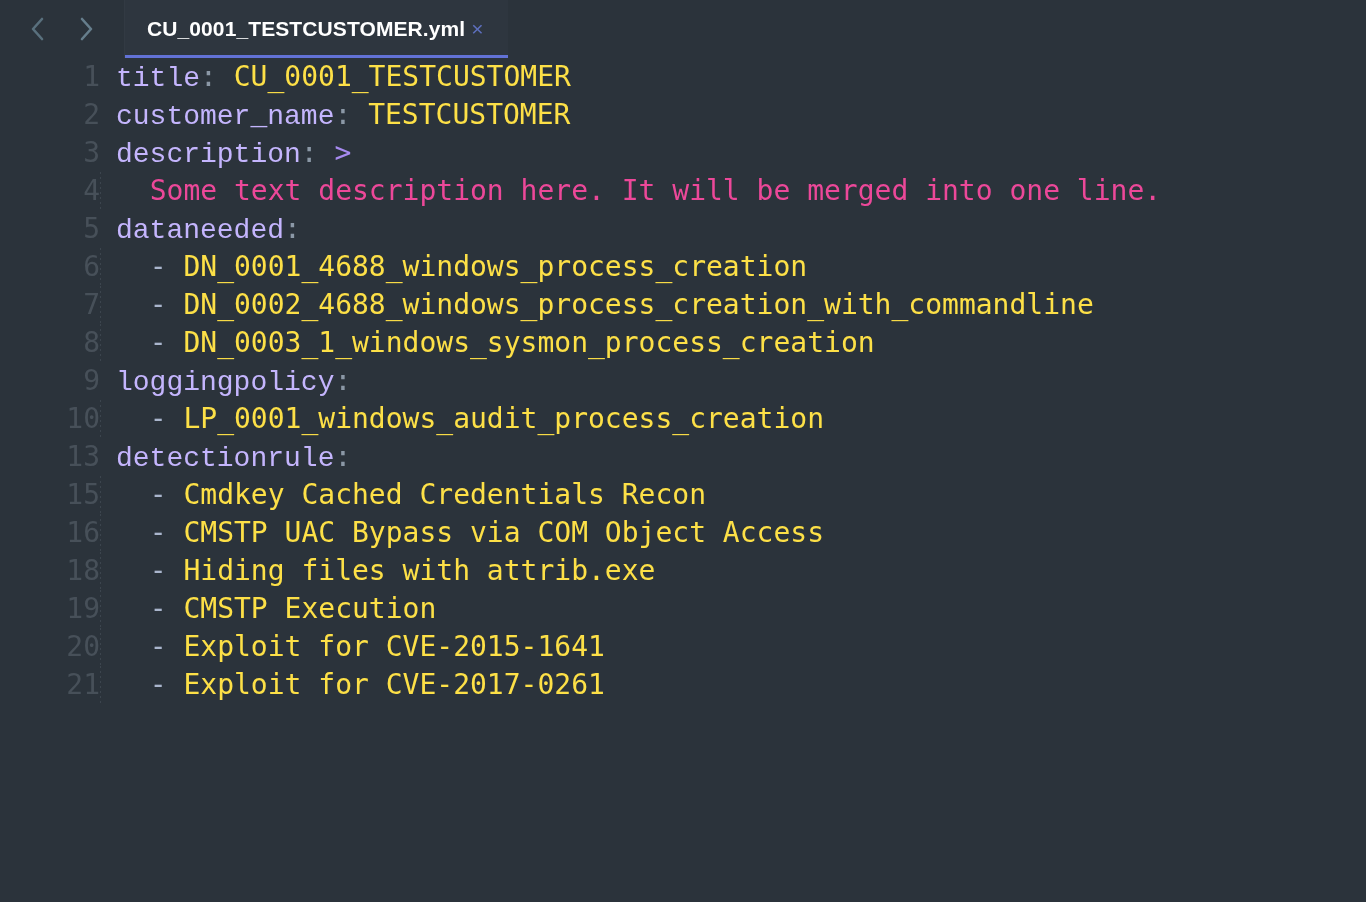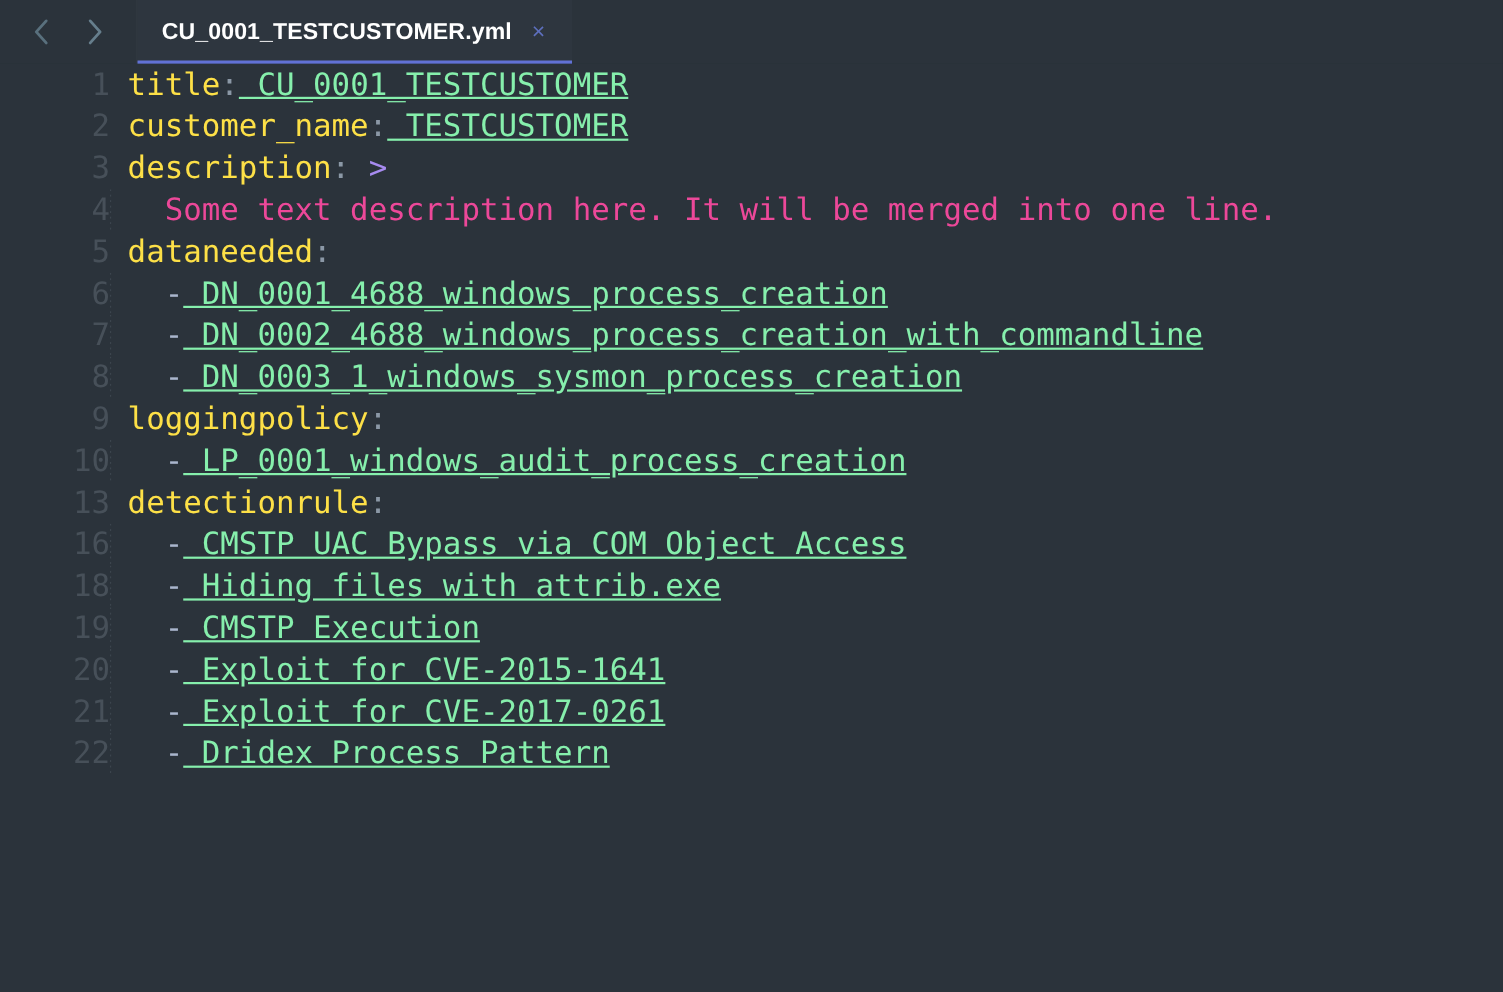--- a/index.html
+++ b/index.html
@@ -52,21 +52,21 @@
     align-items: center;
     justify-content: center;
     cursor: pointer;
   }
   .nav-arrow svg { display: block; }
 
   .tab {
     position: relative;
     display: flex;
     align-items: center;
-    gap: 16px;
+    gap: 4px;
     padding: 0 22px 0 22px;
     background: #2e363f;
     box-sizing: border-box;
     cursor: pointer;
   }
   .tab-label {
     font-family: "Liberation Sans", sans-serif;
     font-weight: bold;
     font-size: 21px;
     color: #ffffff;
@@ -145,23 +145,23 @@
     bottom: 0;
     width: 1px;
     background-image: linear-gradient(
       to bottom,
       #3c454e 0px, #3c454e 2px,
       transparent 2px, transparent 5px);
     background-size: 1px 5px;
   }
 
   
-  .t-key   { color: #fde047; }
+  .t-key   { color: #c4b5fd; font-family: Liberation Mono, monospace; }
   .t-colon { color: #8b98a6; }
-  .t-val   { color: #86efac; text-decoration: underline; }
+  .t-val   { color: #fde047; }
   .t-dash  { color: #aab6cd; }
   .t-fold  { color: #a78bf0; }
   .t-plain { color: #ec4899; }
 </style>
 </head>
 <body>
 
 <div id="app">
 
   <div class="tabbar">
@@ -197,21 +197,21 @@
       <div class="code-row"><div class="gutter">2</div><div class="code-cell"><span class="t-key">customer_name</span><span class="t-colon">:</span><span class="t-val"> TESTCUSTOMER</span></div></div>
       <div class="code-row"><div class="gutter">3</div><div class="code-cell"><span class="t-key">description</span><span class="t-colon">:</span><span class="t-fold"> &gt;</span></div></div>
       <div class="code-row"><div class="gutter">4</div><div class="code-cell indented"><span class="t-plain">  Some text description here. It will be merged into one line.</span></div></div>
       <div class="code-row"><div class="gutter">5</div><div class="code-cell"><span class="t-key">dataneeded</span><span class="t-colon">:</span></div></div>
       <div class="code-row"><div class="gutter">6</div><div class="code-cell indented"><span class="t-dash">  -</span><span class="t-val"> DN_0001_4688_windows_process_creation</span></div></div>
       <div class="code-row"><div class="gutter">7</div><div class="code-cell indented"><span class="t-dash">  -</span><span class="t-val"> DN_0002_4688_windows_process_creation_with_commandline</span></div></div>
       <div class="code-row"><div class="gutter">8</div><div class="code-cell indented"><span class="t-dash">  -</span><span class="t-val"> DN_0003_1_windows_sysmon_process_creation</span></div></div>
       <div class="code-row"><div class="gutter">9</div><div class="code-cell"><span class="t-key">loggingpolicy</span><span class="t-colon">:</span></div></div>
       <div class="code-row"><div class="gutter">10</div><div class="code-cell indented"><span class="t-dash">  -</span><span class="t-val"> LP_0001_windows_audit_process_creation</span></div></div>
       <div class="code-row"><div class="gutter">13</div><div class="code-cell"><span class="t-key">detectionrule</span><span class="t-colon">:</span></div></div>
+      <div class="code-row"><div class="gutter">15</div><div class="code-cell indented"><span class="t-dash">  -</span><span class="t-val"> Cmdkey Cached Credentials Recon</span></div></div>
       <div class="code-row"><div class="gutter">16</div><div class="code-cell indented"><span class="t-dash">  -</span><span class="t-val"> CMSTP UAC Bypass via COM Object Access</span></div></div>
       <div class="code-row"><div class="gutter">18</div><div class="code-cell indented"><span class="t-dash">  -</span><span class="t-val"> Hiding files with attrib.exe</span></div></div>
       <div class="code-row"><div class="gutter">19</div><div class="code-cell indented"><span class="t-dash">  -</span><span class="t-val"> CMSTP Execution</span></div></div>
       <div class="code-row"><div class="gutter">20</div><div class="code-cell indented"><span class="t-dash">  -</span><span class="t-val"> Exploit for CVE-2015-1641</span></div></div>
       <div class="code-row"><div class="gutter">21</div><div class="code-cell indented"><span class="t-dash">  -</span><span class="t-val"> Exploit for CVE-2017-0261</span></div></div>
-      <div class="code-row"><div class="gutter">22</div><div class="code-cell indented"><span class="t-dash">  -</span><span class="t-val"> Dridex Process Pattern</span></div></div>
     </div>
 
 </div>
 
 </body></html>

